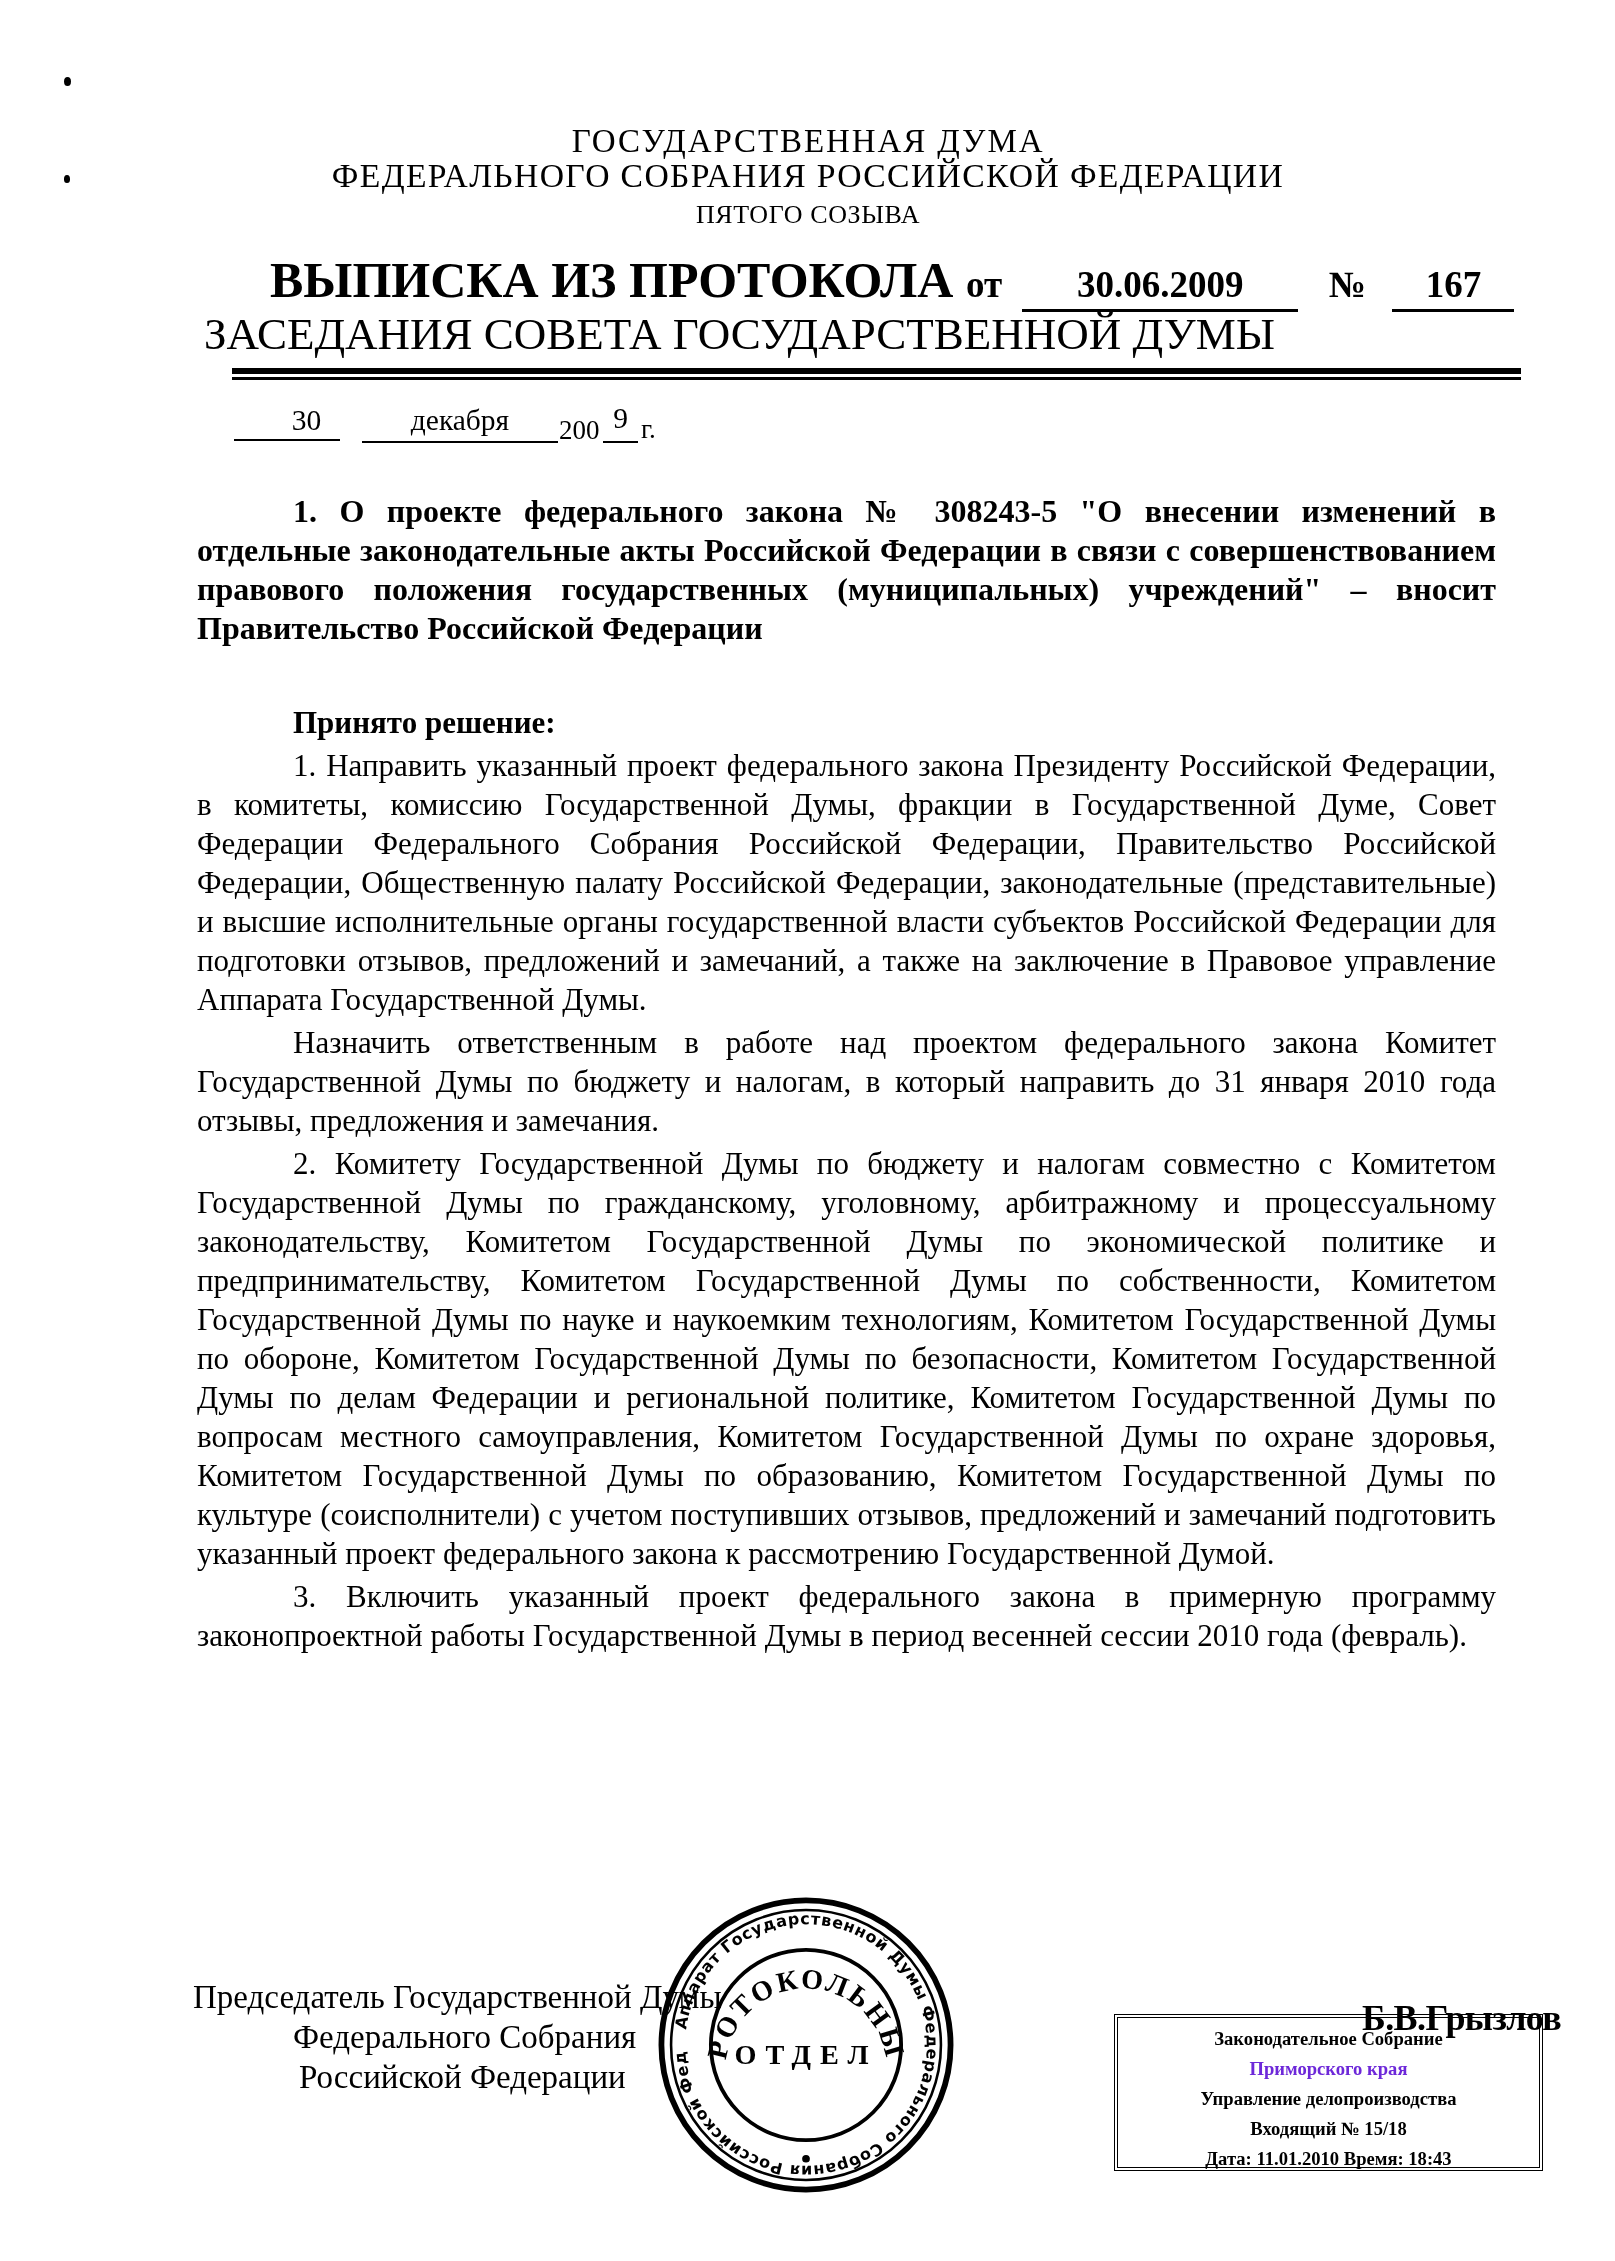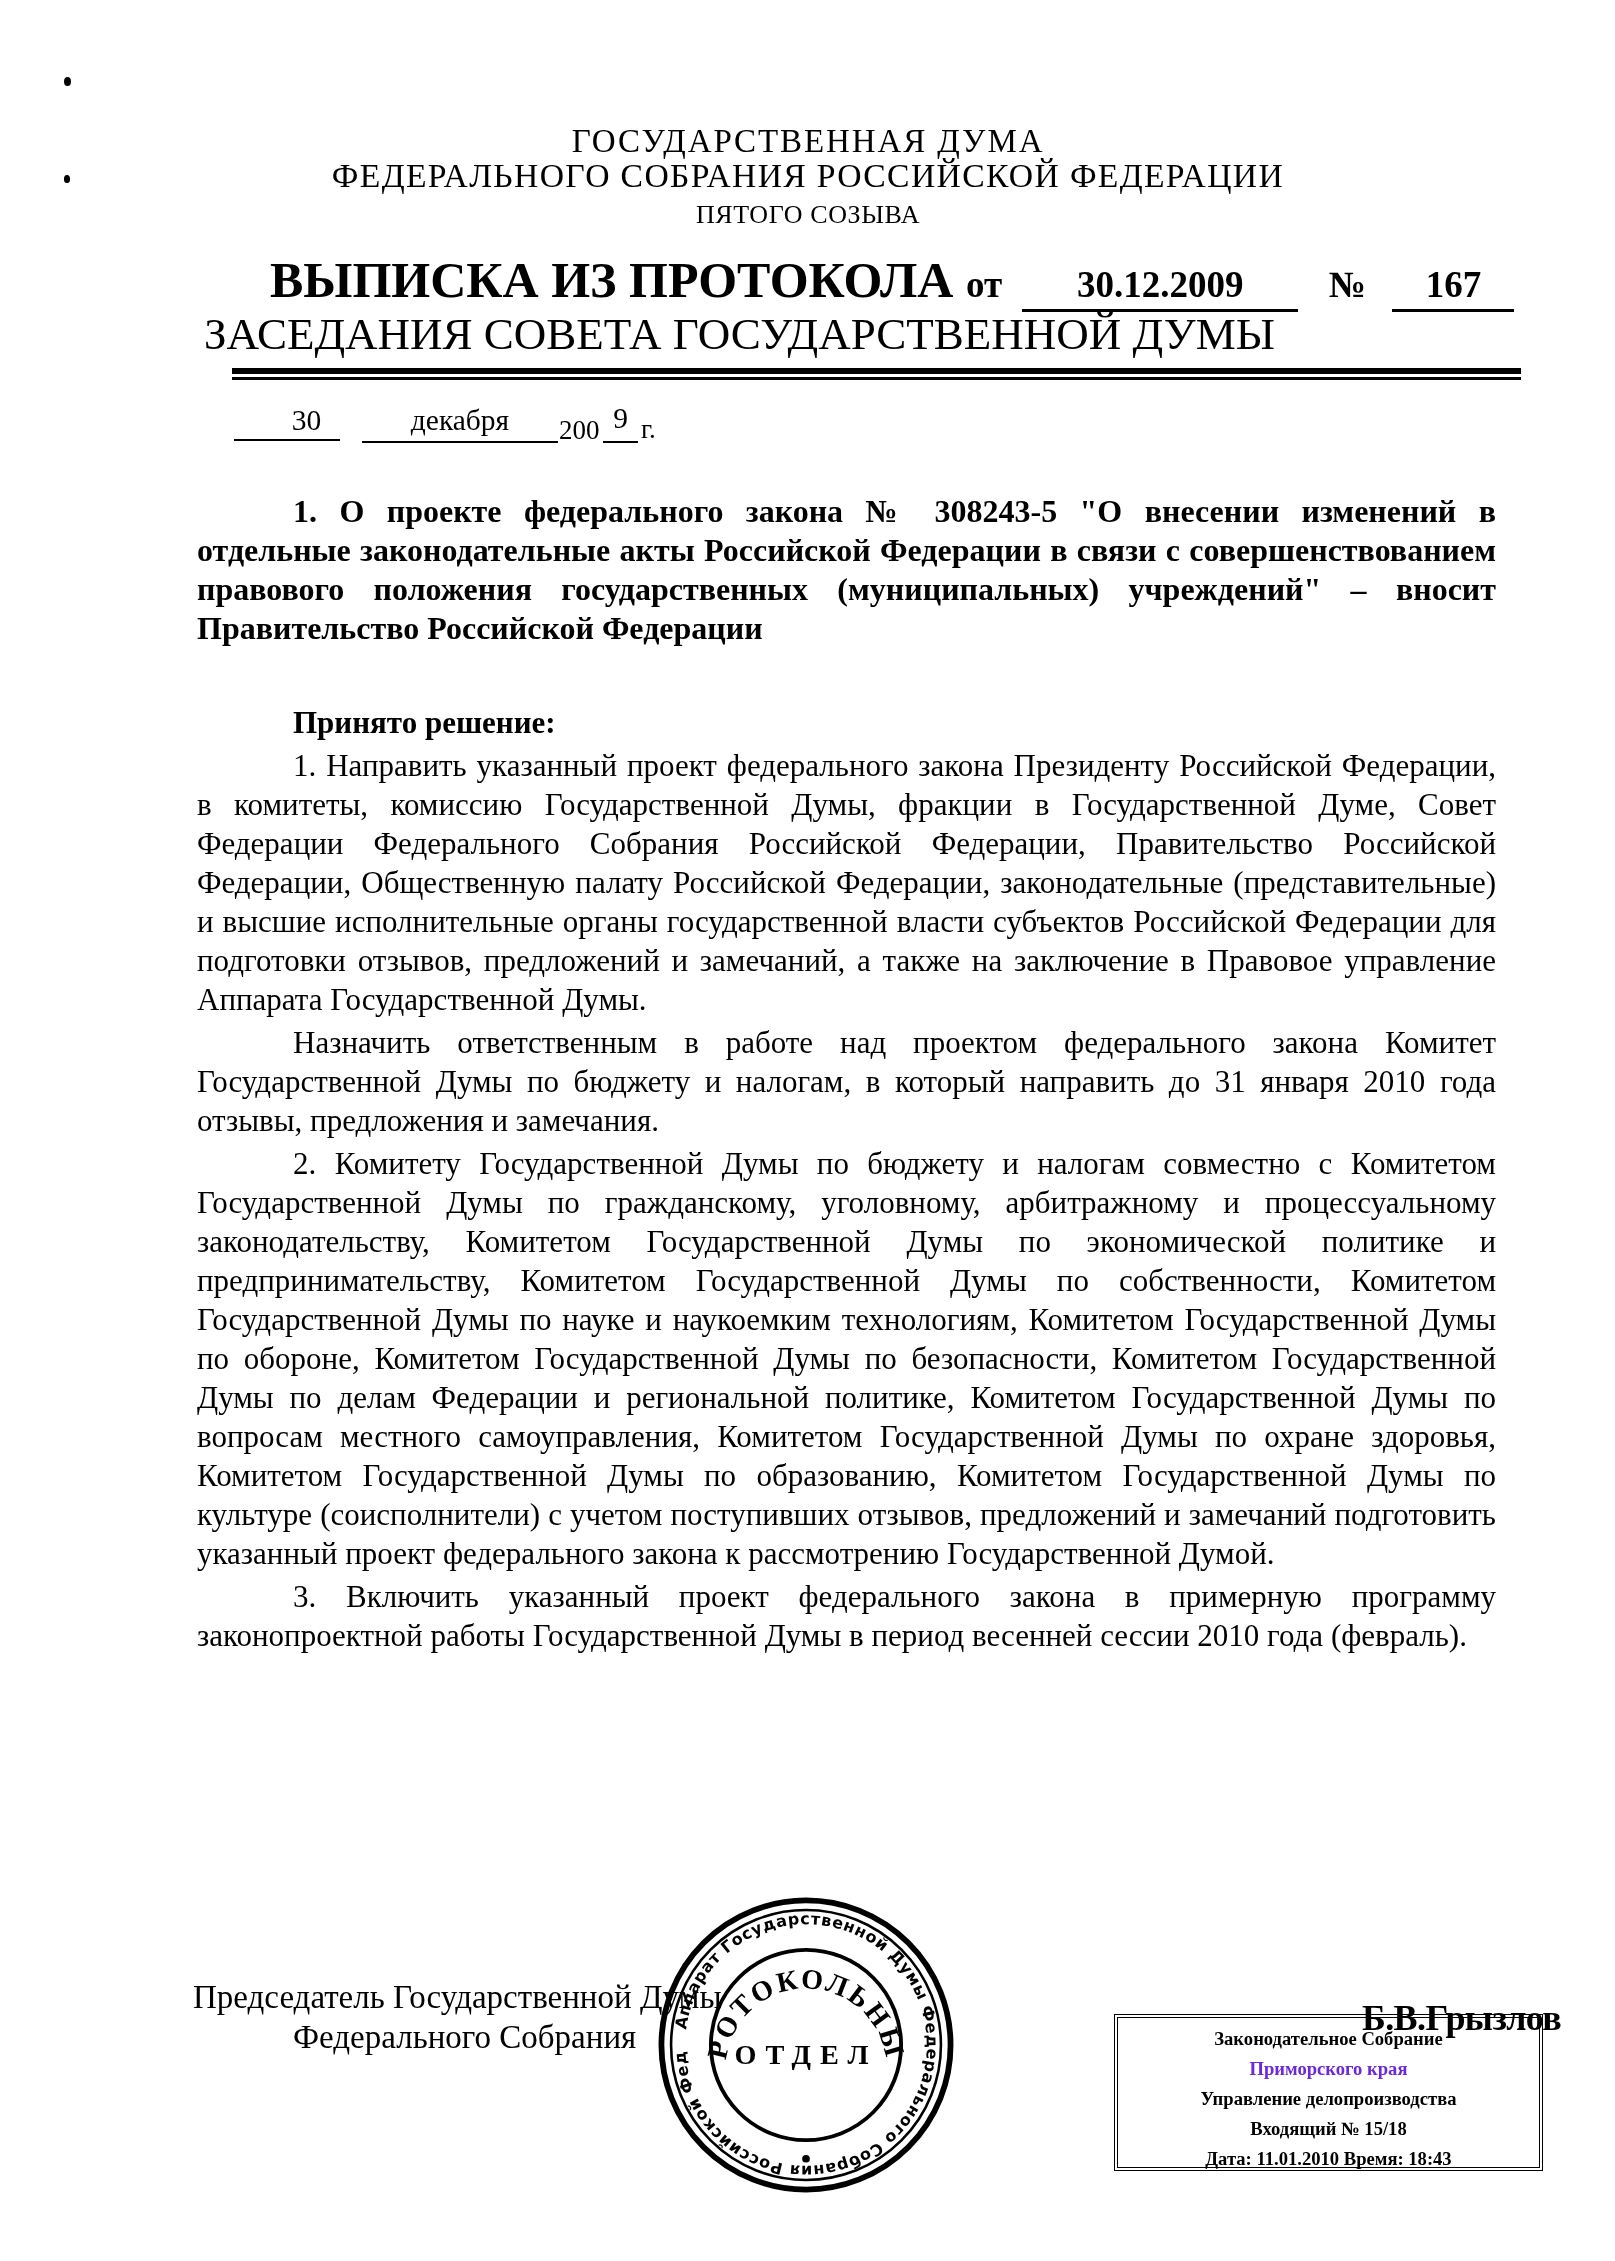--- a/index.html
+++ b/index.html
@@ -49,21 +49,21 @@
 <div class="speck" style="left:64px;top:77px;width:7px;height:9px;"></div>
 <div class="speck" style="left:64px;top:175px;width:5.8px;height:7.7px;"></div>
 
 <div class="hdr hdr-1">ГОСУДАРСТВЕННАЯ  ДУМА</div>
 <div class="hdr hdr-2">ФЕДЕРАЛЬНОГО СОБРАНИЯ РОССИЙСКОЙ ФЕДЕРАЦИИ</div>
 <div class="hdr hdr-3">ПЯТОГО СОЗЫВА</div>
 
 <div class="title-row">
   <span>ВЫПИСКА ИЗ ПРОТОКОЛА</span>
   <span class="small">от</span>
-  <span class="uline small" style="width:276px;margin-left:7.7px;">30.12.2009</span>
+  <span class="uline small" style="width:276px;margin-left:7.7px;">30.06.2009</span>
   <span class="small" style="margin-left:18px;">№</span>
   <span class="uline small" style="width:122px;margin-left:14px;">167</span>
 </div>
 <div class="subtitle">ЗАСЕДАНИЯ СОВЕТА ГОСУДАРСТВЕННОЙ ДУМЫ</div>
 <div class="rule-thick"></div>
 <div class="rule-thin"></div>
 
 <div class="dateline">
   <span class="dl-field" style="left:0;width:106px;padding-left:39px;box-sizing:border-box;">30</span>
   <span class="dl-field" style="left:128px;width:196px;">декабря</span>
@@ -80,20 +80,21 @@
   <p class="bold" style="text-indent:96px;">Принято решение:</p>
   <p>1. Направить указанный проект федерального закона Президенту Российской Федерации, в комитеты, комиссию Государственной Думы, фракции в Государственной Думе, Совет Федерации Федерального Собрания Российской Федерации, Правительство Российской Федерации, Общественную палату Российской Федерации, законодательные (представительные) и высшие исполнительные органы государственной власти субъектов Российской Федерации для подготовки отзывов, предложений и замечаний, а также на заключение в Правовое управление Аппарата Государственной Думы.</p>
   <p>Назначить ответственным в работе над проектом федерального закона Комитет Государственной Думы по бюджету и налогам, в который направить до 31 января 2010 года отзывы, предложения и замечания.</p>
   <p>2. Комитету Государственной Думы по бюджету и налогам совместно с Комитетом Государственной Думы по гражданскому, уголовному, арбитражному и процессуальному законодательству, Комитетом Государственной Думы по экономической политике и предпринимательству, Комитетом Государственной Думы по собственности, Комитетом Государственной Думы по науке и наукоемким технологиям, Комитетом Государственной Думы по обороне, Комитетом Государственной Думы по безопасности, Комитетом Государственной Думы по делам Федерации и региональной политике, Комитетом Государственной Думы по вопросам местного самоуправления, Комитетом Государственной Думы по охране здоровья, Комитетом Государственной Думы по образованию, Комитетом Государственной Думы по культуре (соисполнители) с учетом поступивших отзывов, предложений и замечаний подготовить указанный проект федерального закона к рассмотрению Государственной Думой.</p>
   <p>3. Включить указанный проект федерального закона в примерную программу законопроектной работы Государственной Думы в период весенней сессии 2010 года (февраль).</p>
 </div>
 
 <div class="sign">
   <div>Председатель Государственной Думы</div>
   <div class="l2">Федерального Собрания</div>
+  <div class="l3">Российской Федерации</div>
 </div>
 
 <svg class="stamp" viewBox="0 0 470 470">
   <defs>
     <path id="outerArc" d="M 235,235 m -188,0 a 188,188 0 1,1 376,0 a 188,188 0 1,1 -376,0"></path>
     <path id="innerArc" d="M 112,250 A 125,125 0 0,1 358,250"></path>
   </defs>
   <circle cx="235" cy="235" r="225" fill="none" stroke="#000" stroke-width="9"></circle>
   <circle cx="235" cy="235" r="210" fill="none" stroke="#000" stroke-width="4"></circle>
   <circle cx="235" cy="235" r="148" fill="none" stroke="#000" stroke-width="6"></circle>

